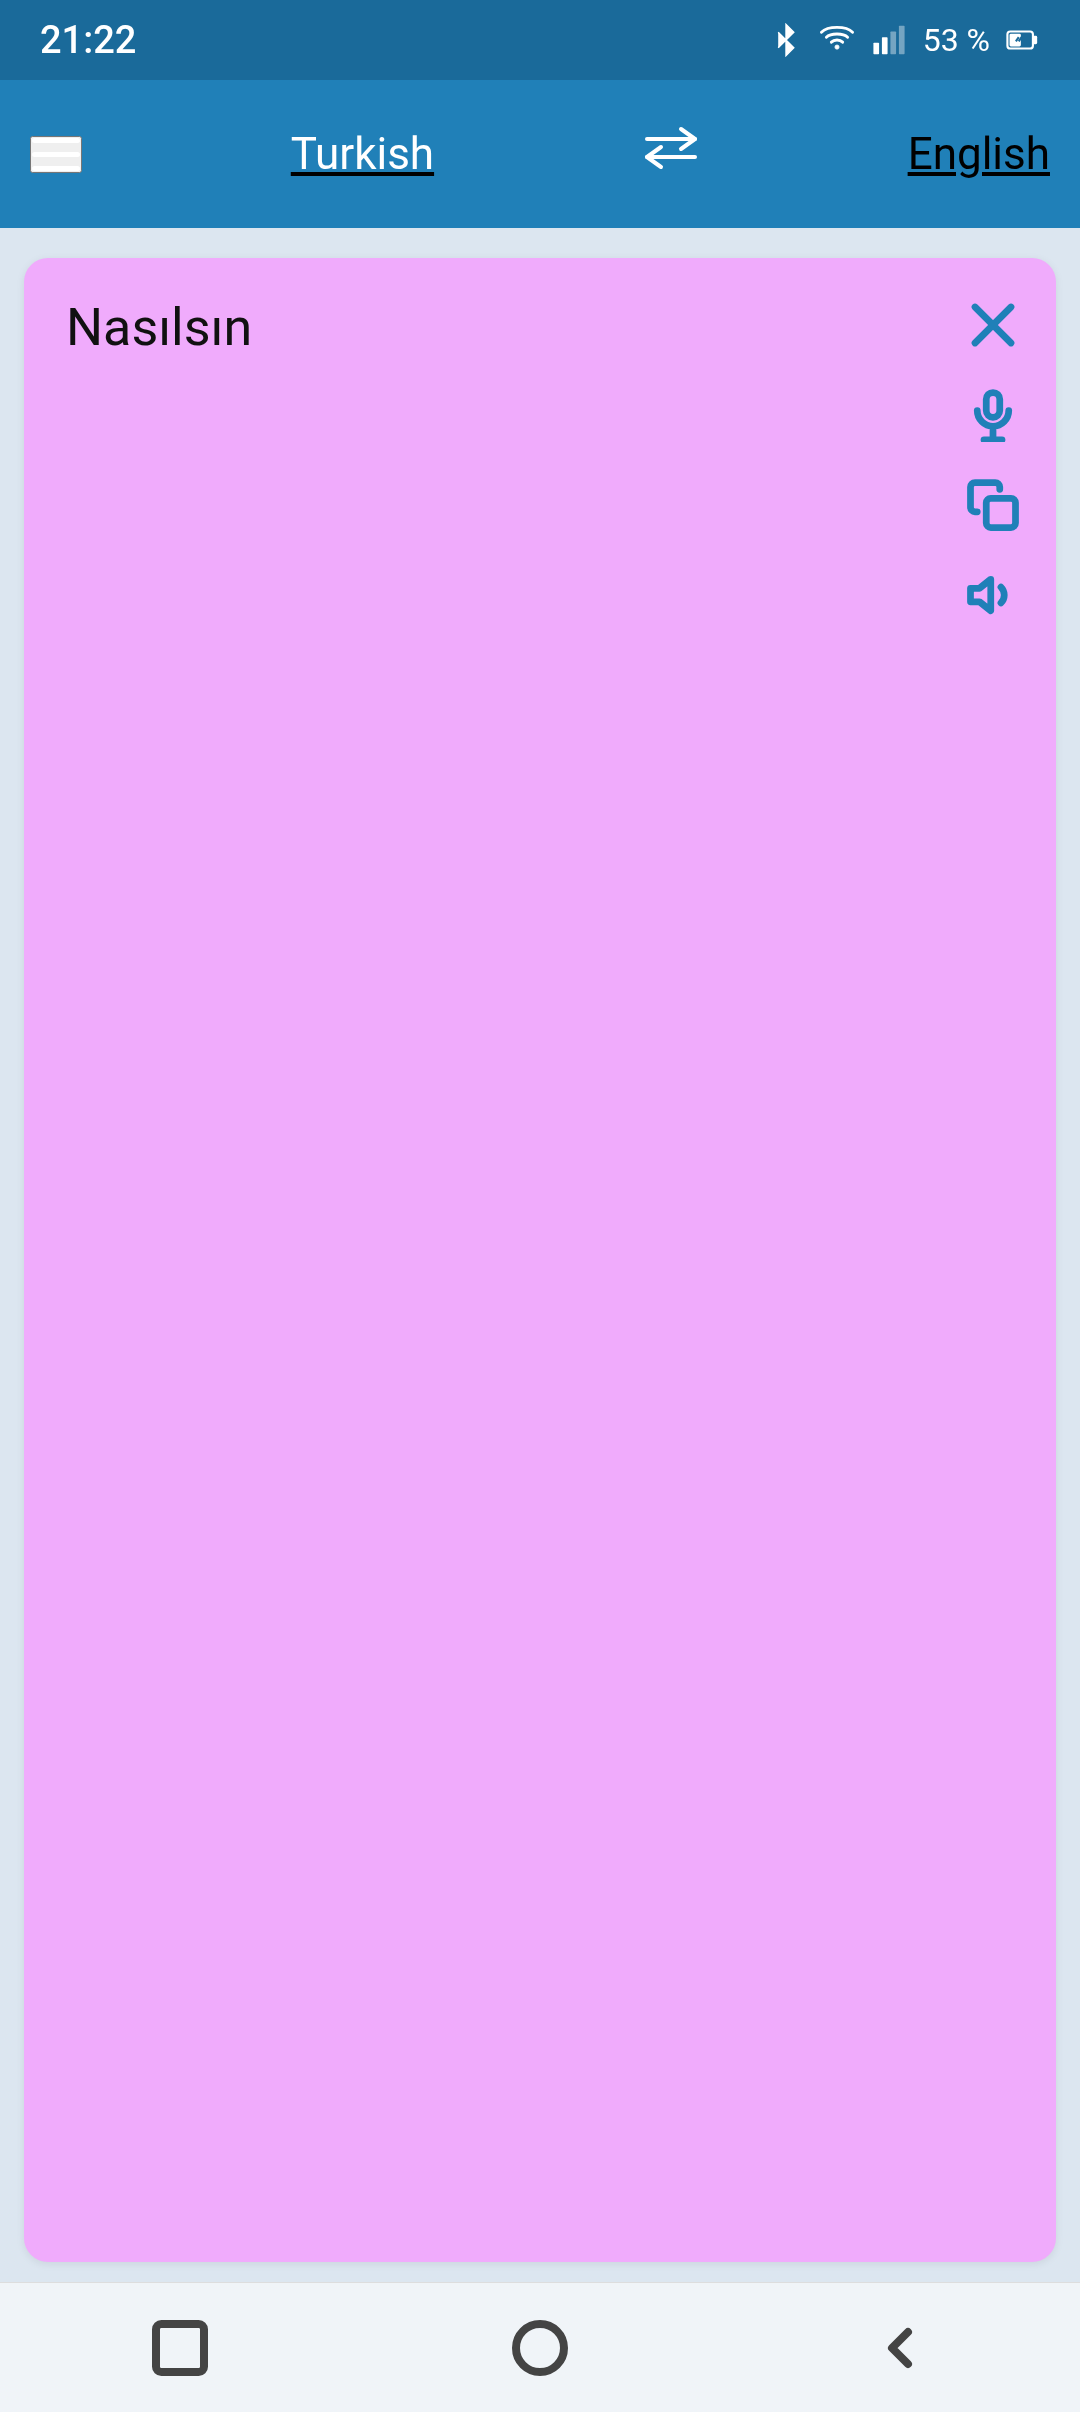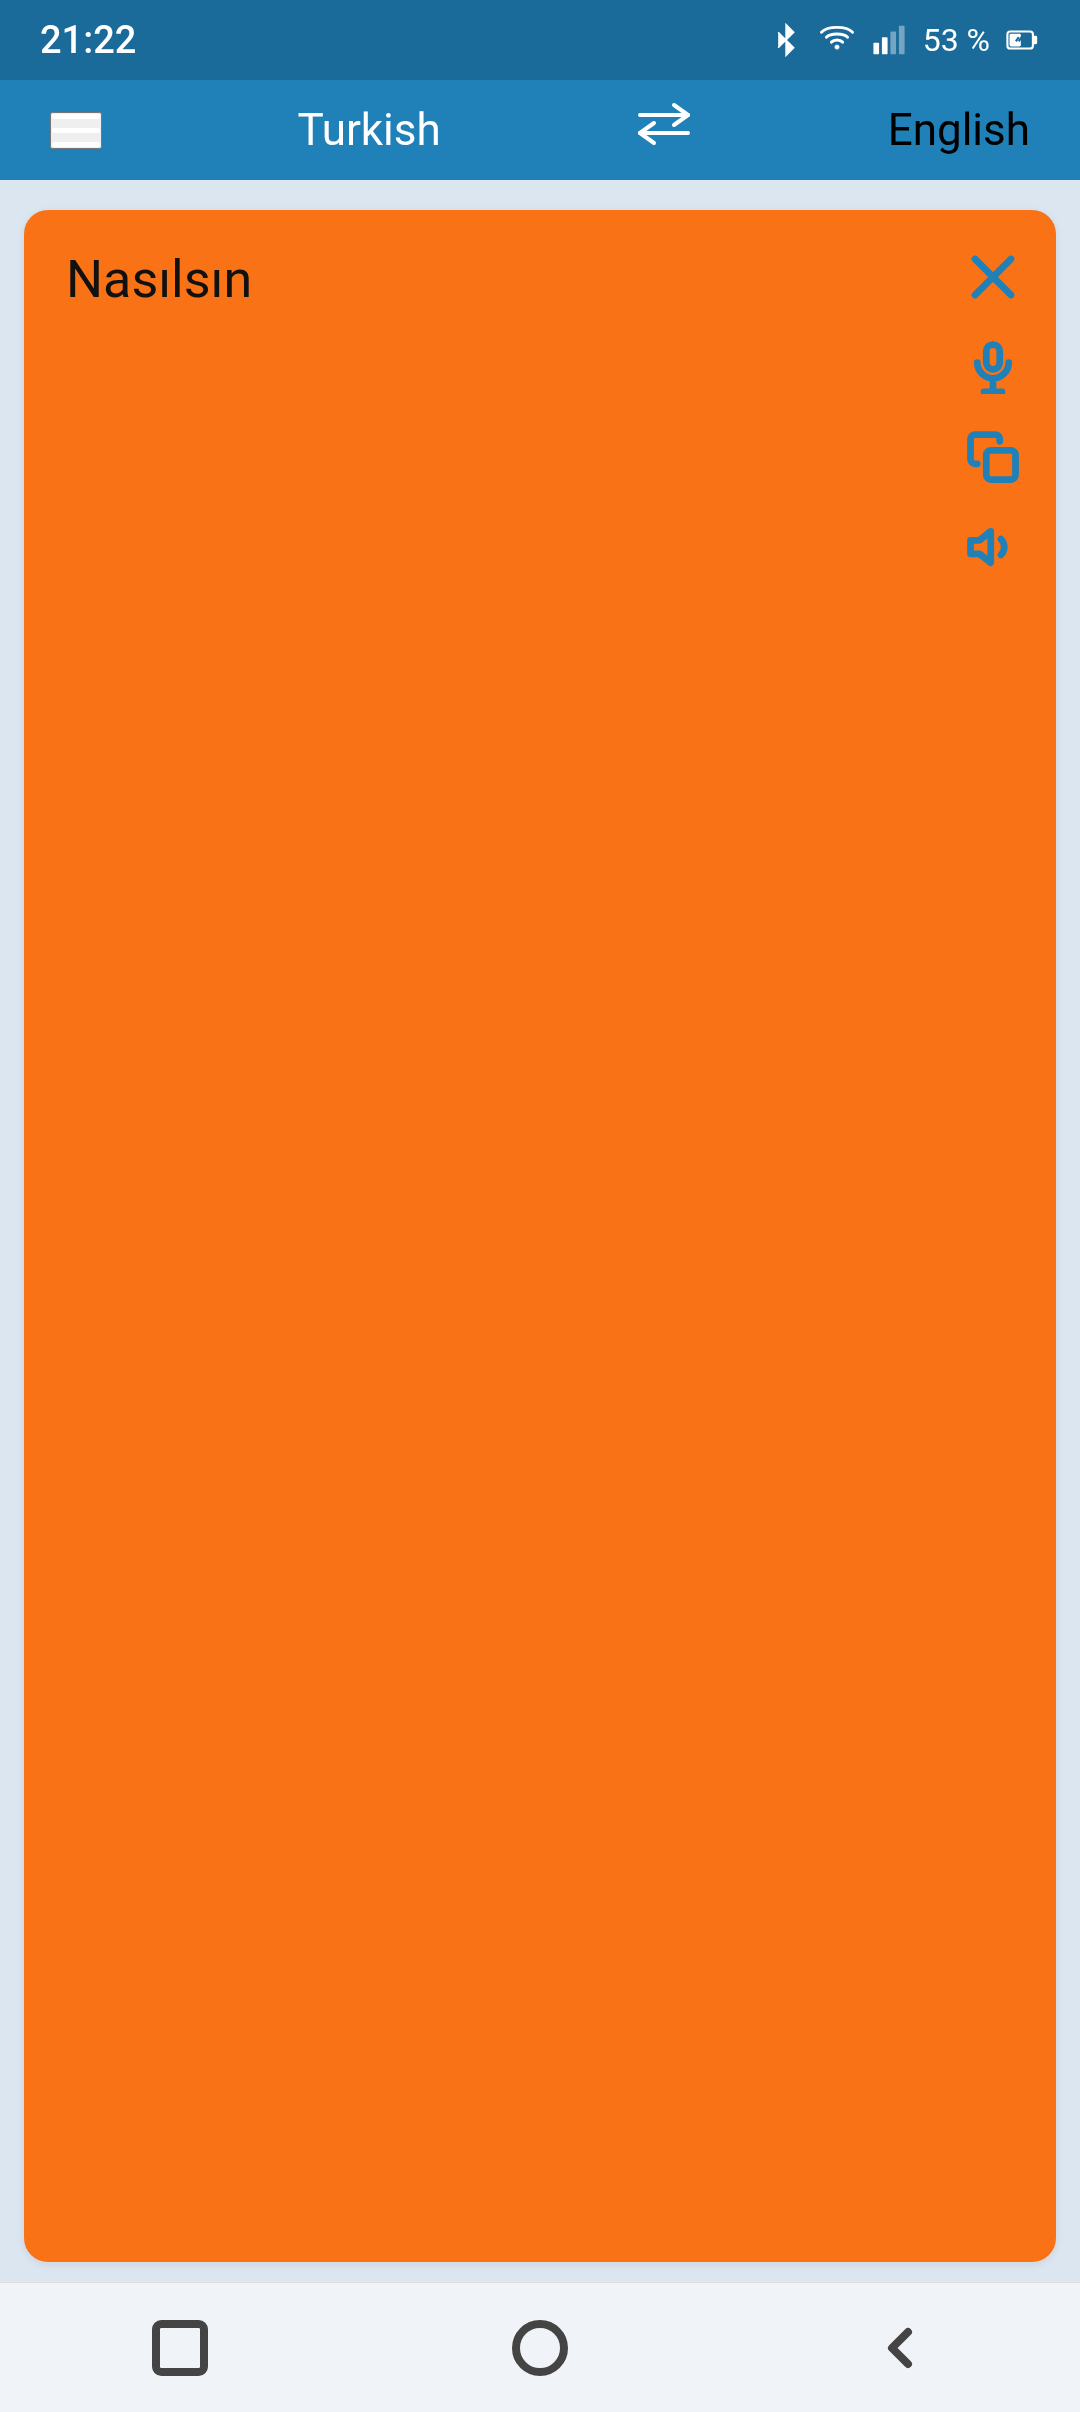--- a/index.html
+++ b/index.html
@@ -48,26 +48,27 @@
     }
 
     .battery-text {
       color: white;
       font-size: 32px;
     }
 
     
     .app-bar {
       background-color: #2080b8;
-      height: 100px;
+      height: 148px;
       display: flex;
       align-items: center;
       justify-content: space-between;
-      padding: 0 50px;
+      padding: 0 30px;
       flex-shrink: 0;
+      text-decoration: underline;
     }
 
     .menu-icon {
       color: white;
       font-size: 52px;
       cursor: pointer;
       display: flex;
       flex-direction: column;
       gap: 9px;
     }
@@ -103,21 +104,21 @@
       flex: 1;
       padding: 30px 24px 20px;
       display: flex;
       flex-direction: column;
       gap: 28px;
       overflow: hidden;
     }
 
     
     .card {
-      background: #f97316;
+      background: #f0abfc;
       border-radius: 24px;
       padding: 36px 36px 24px 42px;
       box-shadow: 0 2px 8px rgba(0,0,0,0.08);
       display: flex;
       flex-direction: row;
       align-items: flex-start;
       justify-content: space-between;
       flex: 1;
     }
 

